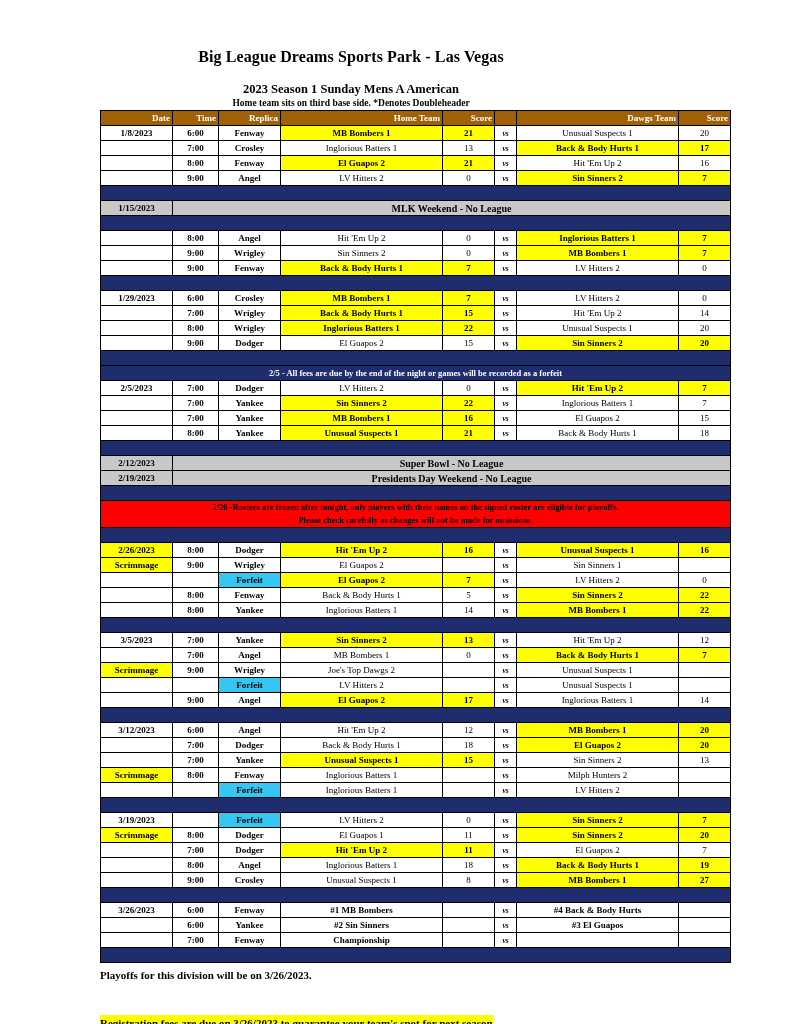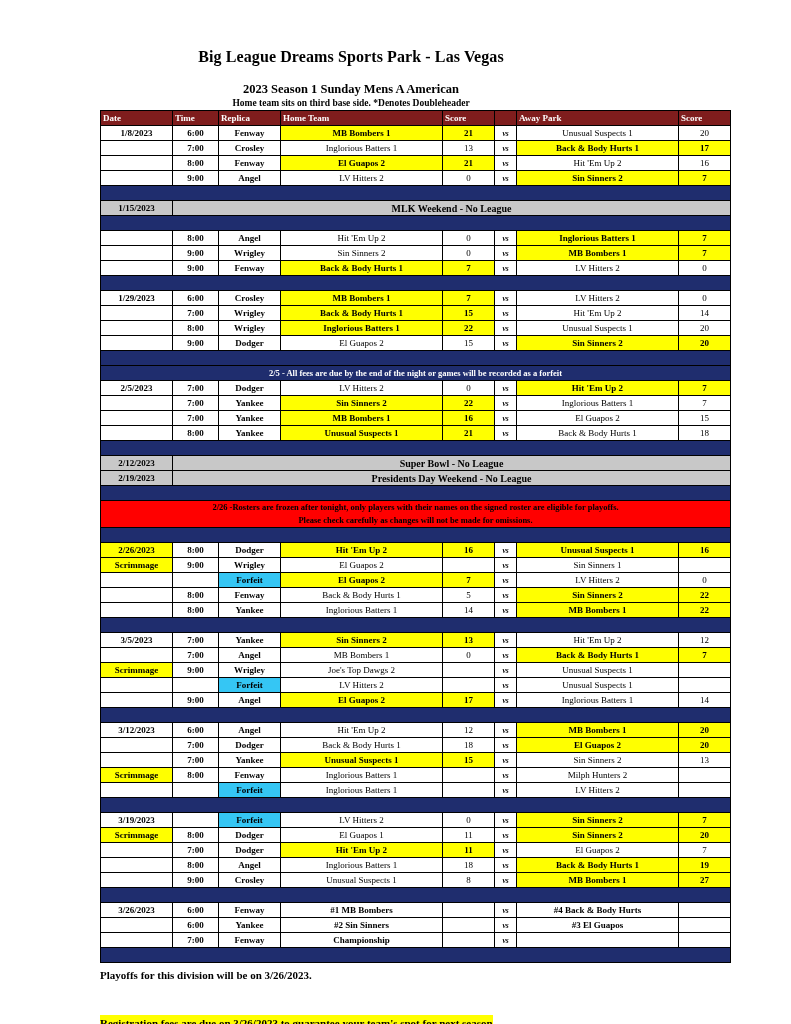--- a/index.html
+++ b/index.html
@@ -57,24 +57,24 @@
   col.c-date  { width: 72px; }
   col.c-time  { width: 46px; }
   col.c-rep   { width: 62px; }
   col.c-home  { width: 162px; }
   col.c-score { width: 52px; }
   col.c-vs    { width: 22px; }
   col.c-away  { width: 162px; }
   col.c-score2{ width: 52px; }
 
   .hdr td {
-    background: #7f1d1d;
+    background: #a16207;
     color: #ffffff;
     font-weight: bold;
-    text-align: left;
+    text-align: right;
     font-size: 9px;
     height: 15px;
   }
   .navyband td {
     background: #1f2d6e;
     border: 1px solid #1f2d6e;
     height: 9px;
     padding: 0;
   }
   .c  { text-align: center; }
@@ -143,21 +143,21 @@
         <col class="c-score2">
     </colgroup>
     <tbody id="table-body">
         <tr class="hdr">
           <td class="c">Date</td>
           <td class="c">Time</td>
           <td class="c">Replica</td>
           <td class="c">Home Team</td>
           <td class="c">Score</td>
           <td class="c"></td>
-          <td class="c">Away Park</td>
+          <td class="c">Dawgs Team</td>
           <td class="c">Score</td>
         </tr>
         <tr>
           <td class="c b">1/8/2023</td>
           <td class="c b">6:00</td>
           <td class="c b">Fenway</td>
           <td class="c b yel">MB Bombers 1</td>
           <td class="c b yel">21</td>
           <td class="vs">vs</td>
           <td class="c">Unusual Suspects 1</td>

